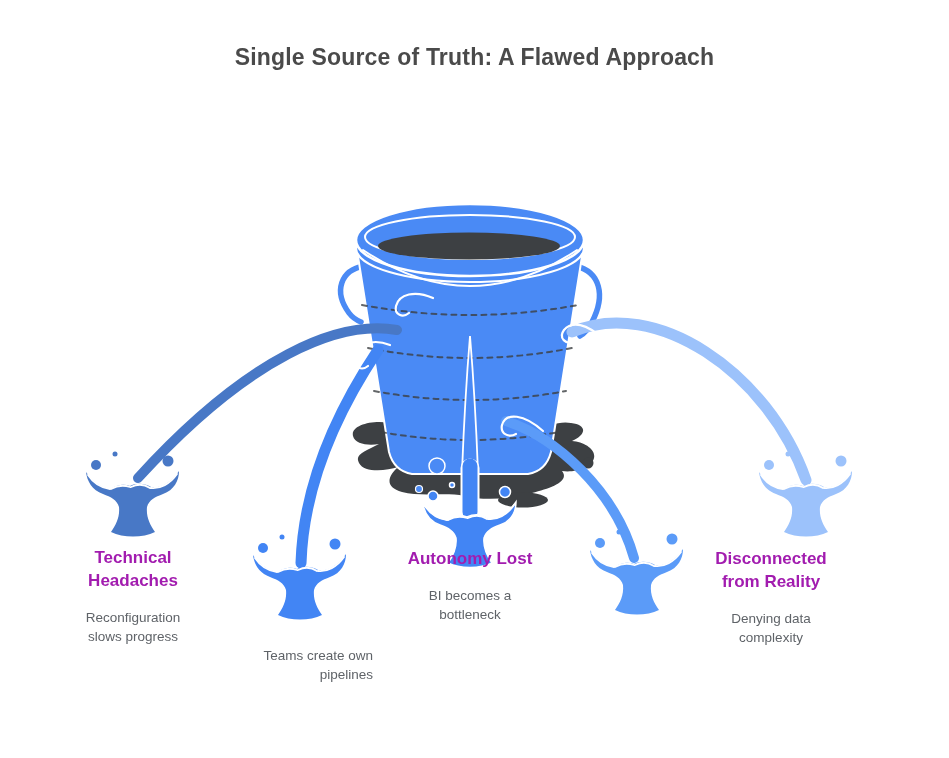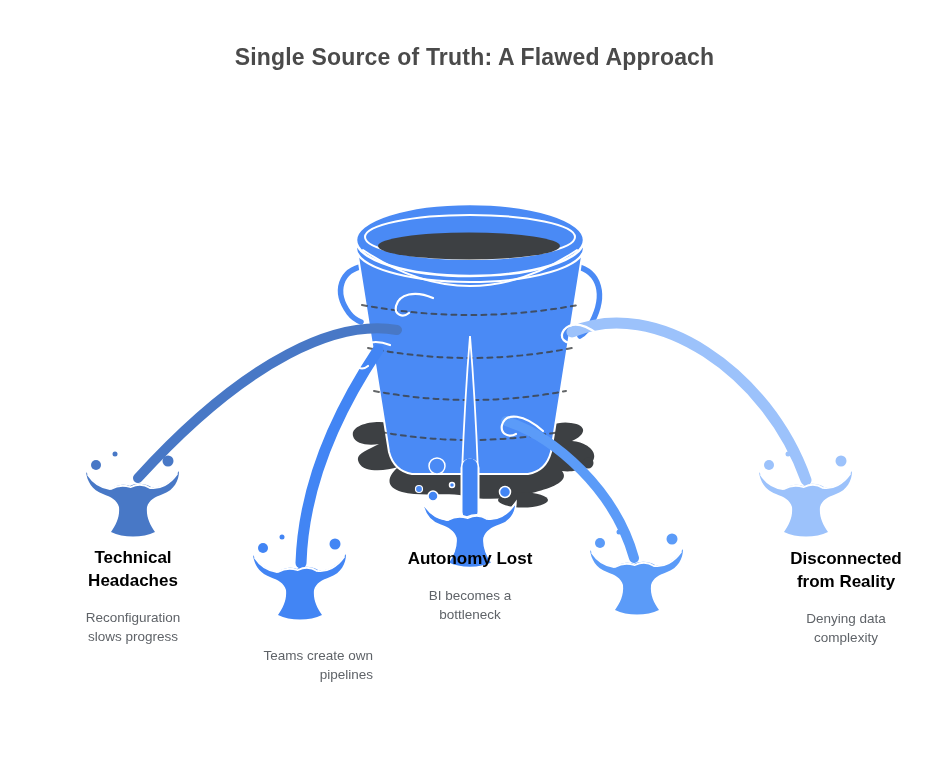--- a/index.html
+++ b/index.html
@@ -2,21 +2,21 @@
 <html><head>
 <meta charset="utf-8">
 <style>
   html,body{margin:0;padding:0;background:#ffffff;}
   .canvas{position:relative;width:949px;height:758px;background:#ffffff;overflow:hidden;
           font-family:Liberation Sans, sans-serif;}
   .page-title{position:absolute;left:0;top:44px;width:949px;text-align:center;
           font-size:23px;font-weight:bold;color:#4a4a4a;letter-spacing:.2px;margin:0;}
   .illustration{position:absolute;left:0;top:0;}
   .leak-label{position:absolute;text-align:center;}
-  .leak-heading{font-size:17px;line-height:23px;font-weight:bold;color:#000000;}
+  .leak-heading{font-size:17px;line-height:23px;font-weight:bold;color:#a21caf;}
   .leak-subtext{font-size:13.5px;line-height:19px;color:#5f6368;margin-top:16px;margin-left:auto;margin-right:auto;}
 </style>
 </head>
 <body>
 
 <div class="canvas">
 
   <h1 class="page-title">Single Source of Truth: A Flawed Approach</h1>
 
   <svg class="illustration" width="949" height="758" viewBox="0 0 949 758">
@@ -117,18 +117,18 @@
   <div class="leak-label" style="left:228px;top:630px;width:145px;">
     <div class="leak-subtext" style="width:145px;text-align:right;">Teams create own pipelines</div>
   </div>
 
   <div class="leak-label" style="left:370px;top:547px;width:200px;">
     <div class="leak-heading">Autonomy Lost</div>
     <div class="leak-subtext" style="width:120px;">BI becomes a bottleneck</div>
   </div>
 
 
-  <div class="leak-label" style="left:776px;top:547px;width:140px;">
+  <div class="leak-label" style="left:701px;top:547px;width:140px;">
     <div class="leak-heading">Disconnected from Reality</div>
     <div class="leak-subtext" style="width:120px;">Denying data complexity</div>
   </div>
 
 </div>
 
 </body></html>

